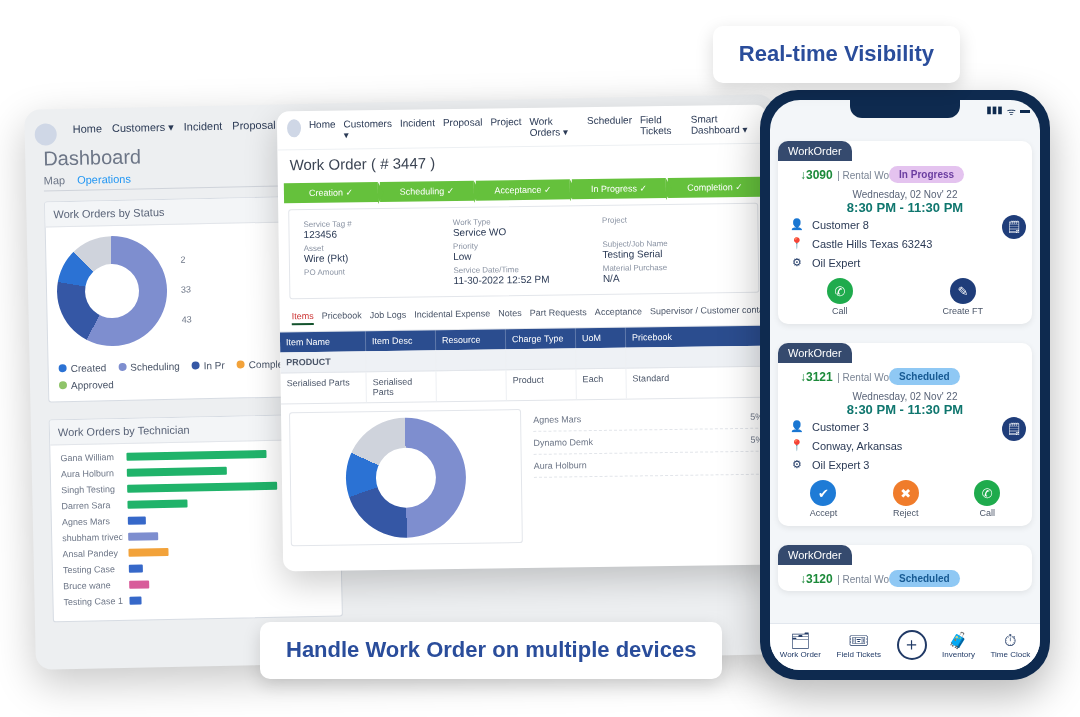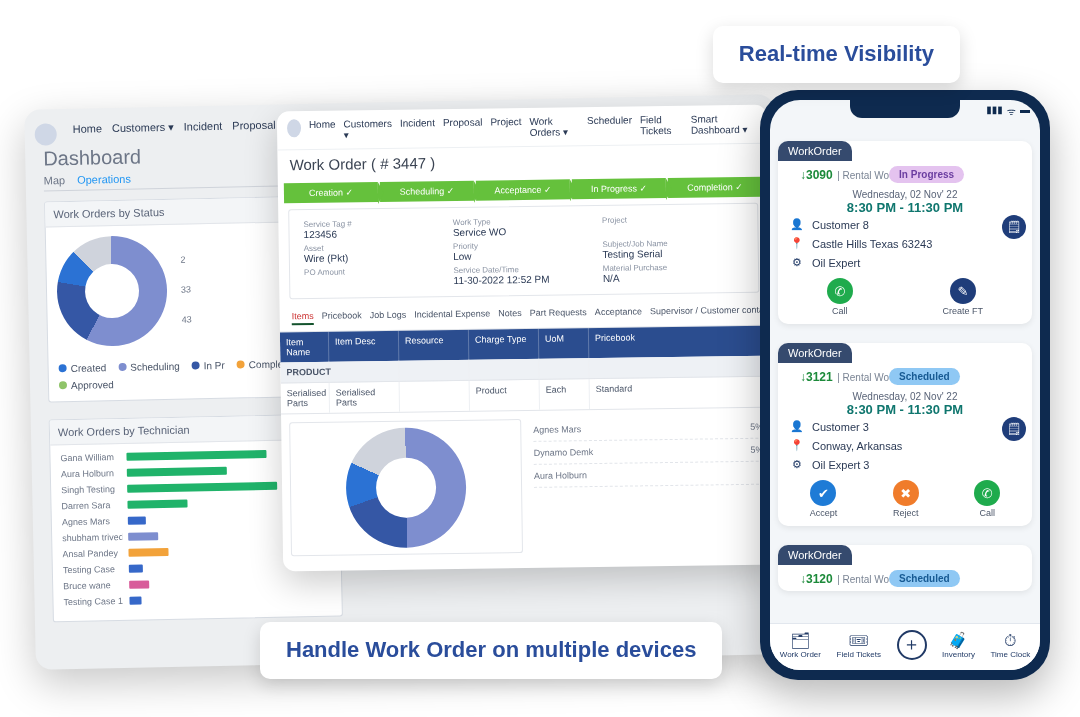--- a/index.html
+++ b/index.html
@@ -43,21 +43,21 @@
 .window .steps .step + .step { margin-left: 2px; }
 .window .info-grid { display: grid; grid-template-columns: repeat(3, 1fr); gap: 4px 8px; padding: 10px 14px; border: 1px solid #e3e6eb; margin: 6px 10px; border-radius: 3px; }
 .window .info-grid .cell .k { font-size: 8px; color: #8a93a3; }
 .window .info-grid .cell .v { font-size: 10px; color: #2b3a55; font-weight: 500; }
 .window .tabs2 { display: flex; gap: 8px; padding: 6px 12px; font-size: 9px; color: #4a5568; border-bottom: 1px solid #e2e5ea; overflow: hidden; white-space: nowrap; }
 .window .tabs2 .active { color: #c33; border-bottom: 2px solid #14532d; padding-bottom: 2px; }
 .window .thead { display: flex; background: #2b4d8f; color: #fff; font-size: 9px; }
 .window .thead div { padding: 5px 6px; border-right: 1px solid rgba(255,255,255,.25); }
 .window .tbody { display: flex; font-size: 9px; color: #4a5568; border-bottom: 1px solid #e2e5ea; }
 .window .tbody div { padding: 5px 6px; border-right: 1px solid #edf0f3; }
-.w-col1 { width: 49px; } .w-col2 { width: 70px; } .w-col3 { width: 70px; } .w-col4 { width: 70px; } .w-col5 { width: 50px; } .w-col6 { flex: 1; }
+.w-col1 { width: 86px; } .w-col2 { width: 70px; } .w-col3 { width: 70px; } .w-col4 { width: 70px; } .w-col5 { width: 50px; } .w-col6 { flex: 1; }
 .window .lower { display: flex; padding: 8px; gap: 12px; }
 .window .lower .donut2 { width: 120px; height: 120px; border-radius: 50%; background: conic-gradient(#7e8ecf 0 50%, #3557a5 50% 70%, #2b72d4 70% 82%, #cfd3dc 82% 100%); position: relative; margin: 6px auto; }
 .window .lower .donut2::after { content:""; position:absolute; inset:30px; background:#fff; border-radius:50%; }
 .window .rstats { flex: 1; font-size: 9px; color:#6d7687; }
 .window .rstats .row { display:flex; justify-content:space-between; border-bottom:1px dashed #e2e5ea; padding:6px 0; }
 
 
 .phone { position: absolute; top: 90px; right: 30px; width: 290px; height: 590px; background: #0e2a4f; border-radius: 38px; padding: 10px; box-shadow: 0 16px 40px rgba(0,0,0,.28); z-index: 30; }
 .phone .screen { width: 100%; height: 100%; background: #f3f6f9; border-radius: 30px; overflow: hidden; position: relative; display:flex; flex-direction:column; }
 .phone .notch { position:absolute; top:0; left:50%; transform:translateX(-50%); width:110px; height:18px; background:#0e2a4f; border-radius: 0 0 12px 12px; z-index:5; }

